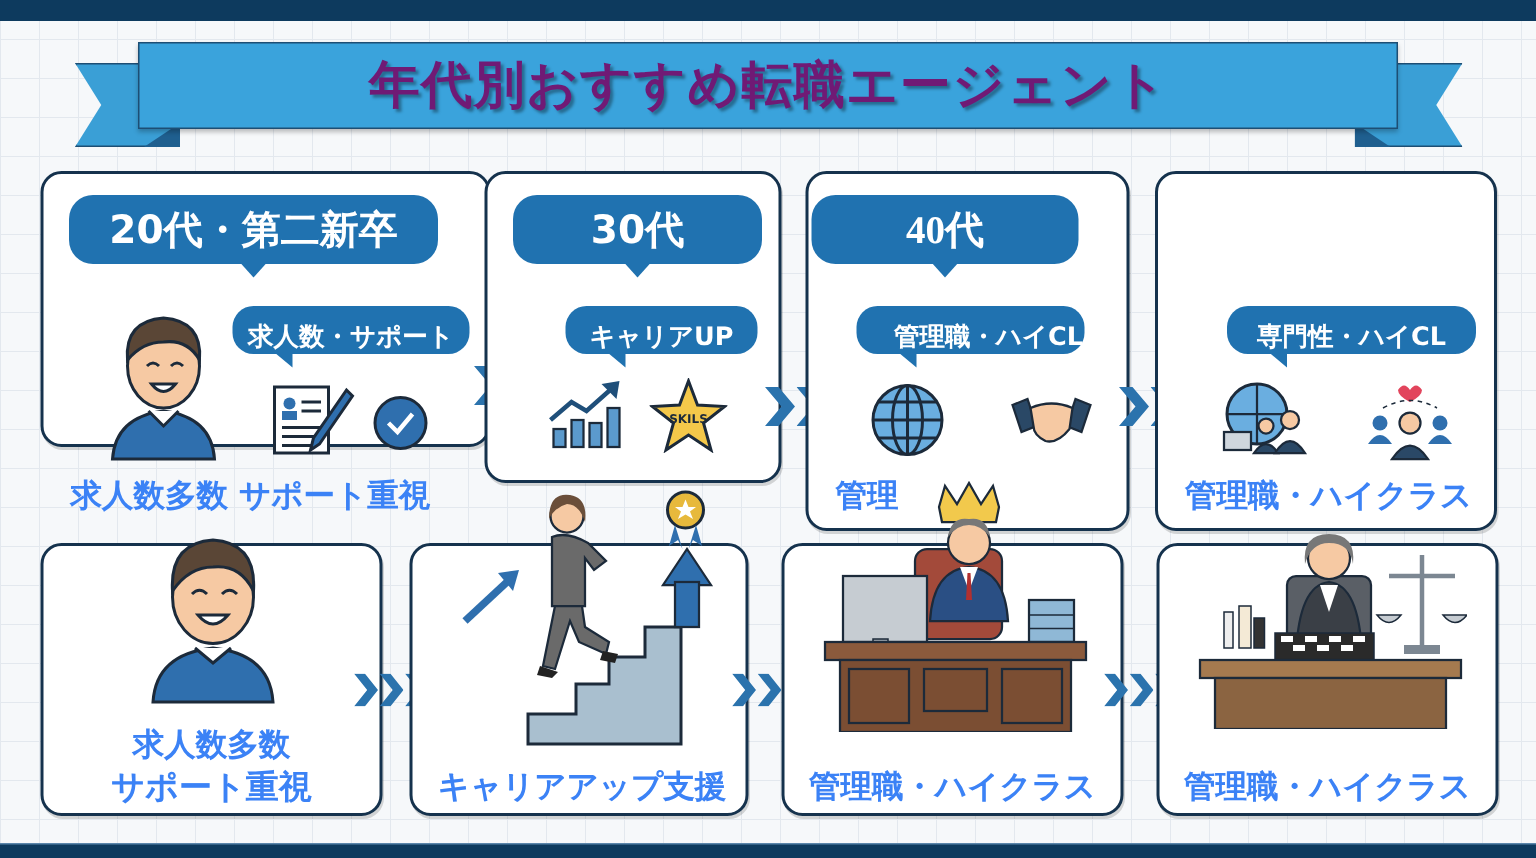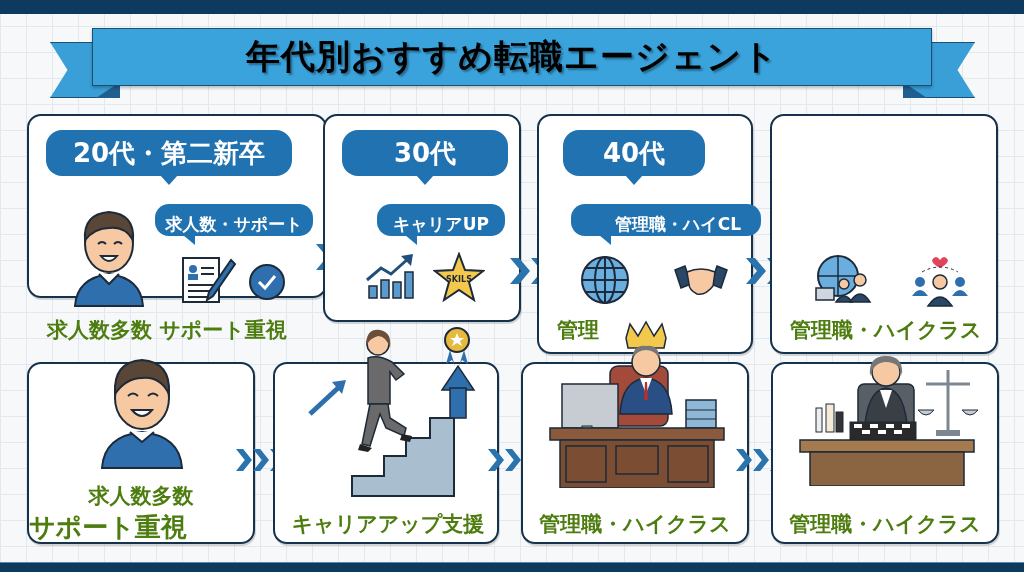--- a/index.html
+++ b/index.html
@@ -23,21 +23,21 @@
   .ribbon-fold { position: absolute; top: 82px; width: 24px; height: 16px; background: #1f5f8f; }
   .ribbon-fold.left { left: 96px; clip-path: polygon(100% 0, 100% 100%, 0 100%); }
   .ribbon-fold.right { left: 903px; clip-path: polygon(0 0, 100% 100%, 0 100%); }
   .ribbon-main {
     position: absolute; left: 92px; top: 28px; width: 840px; height: 58px;
     background: #3aa3dc; border: 1.5px solid #1d4e74;
     display: flex; align-items: center; justify-content: center;
     box-shadow: 0 2px 3px rgba(0,0,0,0.25);
   }
   .ribbon-main span {
-    color: #000000; font-size: 34px; font-weight: bold; letter-spacing: 1px;
+    color: #701a75; font-size: 34px; font-weight: bold; letter-spacing: 1px;
     text-shadow: 2px 2px 2px rgba(0,0,0,0.35);
   }
 
   
   .card {
     position: absolute; background: #ffffff; border: 2px solid #15324d;
     border-radius: 14px; box-shadow: 1px 2px 0 rgba(0,0,0,0.15);
   }
   .pill {
     position: absolute; background: #2072b0; color: #fff; font-weight: bold;
@@ -45,21 +45,21 @@
     white-space: nowrap;
   }
   .pill::after {
     content: ""; position: absolute; bottom: -9px; width: 0; height: 0;
     border-left: 9px solid transparent; border-right: 9px solid transparent; border-top: 10px solid #2072b0;
   }
   .pill.big { height: 46px; font-size: 26px; }
   .pill.big::after { left: calc(50% - 9px); }
   .pill.small { height: 32px; font-size: 17px; border-radius: 14px; align-items: flex-end; }
   .pill.small::after { left: 28px; border-right: 0; border-left: 12px solid transparent; }
-  .card-label { position: absolute; font-weight: bold; color: #4d7c0f; white-space: nowrap; }
+  .card-label { position: absolute; font-weight: bold; color: #3b82f6; white-space: nowrap; }
 
   
   .chevrons { position: absolute; display: flex; gap: 1px; }
   .chev { width: 16px; height: 22px; background: #2b73ad; clip-path: polygon(0 0, 45% 0, 100% 50%, 45% 100%, 0 100%, 55% 50%); }
   .chevrons.big .chev { width: 20px; height: 26px; }
 
   .icon { position: absolute; }
 </style>
 </head>
 <body>
@@ -131,24 +131,24 @@
     <text x="26" y="30" text-anchor="middle" font-size="8" font-weight="bold" fill="#1c2a3a" font-family="DejaVu Sans, sans-serif">SKILS</text>
   </svg>
 </div>
 
 <div class="chevrons big" style="left:510px;top:258px;">
   <div class="chev"></div>
     <div class="chev"></div>
 </div>
 
 <div class="card" style="left:537px;top:114px;width:216px;height:240px;">
-  <div class="pill big" style="left:24px;top:14px;width:142px;">
+  <div class="pill big" style="left:2px;top:14px;width:178px;font-family:Liberation Serif, serif;">
     <span>40代</span>
   </div>
-  <div class="pill small" style="left:32px;top:88px;width:190px;padding-left:24px;">
+  <div class="pill small" style="left:32px;top:88px;width:152px;padding-left:24px;">
     <span>管理職・ハイCL</span>
   </div>
   <svg class="icon" style="left:40px;top:138px;" width="52" height="52" viewBox="0 0 52 52">
     <circle cx="26" cy="26" r="23" fill="#6aaee0" stroke="#1c2a3a" stroke-width="2"></circle>
     <ellipse cx="26" cy="26" rx="10" ry="23" fill="none" stroke="#1c2a3a" stroke-width="2"></ellipse>
     <path d="M3 26 H49 M26 3 V49 M7 14 H45 M7 38 H45" stroke="#1c2a3a" stroke-width="2"></path>
   </svg>
   <svg class="icon" style="left:134px;top:146px;" width="56" height="40" viewBox="0 0 56 40">
     <path d="M2 8 L12 4 L18 22 L8 26 Z" fill="#2a4866" stroke="#1c2a3a" stroke-width="1.5"></path>
     <path d="M54 8 L44 4 L38 22 L48 26 Z" fill="#2a4866" stroke="#1c2a3a" stroke-width="1.5"></path>
@@ -156,20 +156,23 @@
   </svg>
   <div class="card-label" style="left:18px;top:200px;font-size:21px;">管理</div>
 </div>
 
 <div class="chevrons big" style="left:746px;top:258px;">
   <div class="chev"></div>
     <div class="chev"></div>
 </div>
 
 <div class="card" style="left:770px;top:114px;width:228px;height:240px;">
+  <div class="pill small" style="left:46px;top:88px;width:166px;">
+    <span>専門性・ハイCL</span>
+  </div>
   <svg class="icon" style="left:42px;top:138px;" width="60" height="52" viewBox="0 0 60 52">
     <circle cx="24" cy="22" r="20" fill="#6aaee0" stroke="#1c2a3a" stroke-width="2"></circle>
     <path d="M4 22 H44 M24 2 V42" stroke="#1c2a3a" stroke-width="1.5"></path>
     <rect x="2" y="34" width="18" height="12" fill="#cfd6dd" stroke="#1c2a3a" stroke-width="1.5"></rect>
     <circle cx="30" cy="30" r="5" fill="#f6c9a3" stroke="#1c2a3a" stroke-width="1.5"></circle>
     <path d="M22 48 Q30 36 38 48 Z" fill="#2a4866" stroke="#1c2a3a" stroke-width="1.5"></path>
     <circle cx="46" cy="26" r="6" fill="#f6c9a3" stroke="#1c2a3a" stroke-width="1.5"></circle>
     <path d="M36 48 Q46 32 56 48 Z" fill="#2a4866" stroke="#1c2a3a" stroke-width="1.5"></path>
   </svg>
   <svg class="icon" style="left:138px;top:136px;" width="60" height="56" viewBox="0 0 60 56">
@@ -180,21 +183,21 @@
     <circle cx="50" cy="30" r="5" fill="#2f6fae"></circle>
       <path d="M42 44 Q50 32 58 44 Z" fill="#2f6fae"></path>
     <circle cx="30" cy="30" r="7" fill="#f6c9a3" stroke="#1c2a3a" stroke-width="1.5"></circle>
     <path d="M18 54 Q30 36 42 54 Z" fill="#2a4866" stroke="#1c2a3a" stroke-width="1.5"></path>
   </svg>
   <div class="card-label" style="left:18px;top:200px;font-size:21px;">管理職・ハイクラス</div>
 </div>
 
 <div class="card" style="left:27px;top:362px;width:228px;height:182px;padding-left:36px;">
   <div class="card-label" style="left:0;width:224px;text-align:center;top:118px;font-size:21px;">求人数多数</div>
-  <div class="card-label" style="left:0;width:224px;text-align:left;top:146px;font-size:26px;">サポート重視</div>
+  <div class="card-label" style="left:0;width:224px;text-align:center;top:146px;font-size:22px;">サポート重視</div>
 </div>
 <svg class="icon" style="left:94px;top:352px;" width="96" height="118" viewBox="0 0 96 118">
   <path d="M8 116 Q10 84 48 80 Q86 84 88 116 Z" fill="#2f6fae" stroke="#1c2a3a" stroke-width="2"></path>
   <path d="M36 80 L48 90 L60 80" fill="#fff" stroke="#1c2a3a" stroke-width="2"></path>
   <ellipse cx="48" cy="46" rx="27" ry="31" fill="#f6c9a3" stroke="#1c2a3a" stroke-width="2"></ellipse>
   <path d="M21 42 Q19 10 48 8 Q77 10 75 42 Q66 24 48 26 Q32 26 21 42 Z" fill="#5a4636" stroke="#1c2a3a" stroke-width="2"></path>
   <path d="M34 44 q5 -5 10 0 M54 44 q5 -5 10 0" stroke="#1c2a3a" stroke-width="2" fill="none"></path>
   <path d="M38 58 q10 12 20 0 Z" fill="#fff" stroke="#1c2a3a" stroke-width="2"></path>
 </svg>
 

